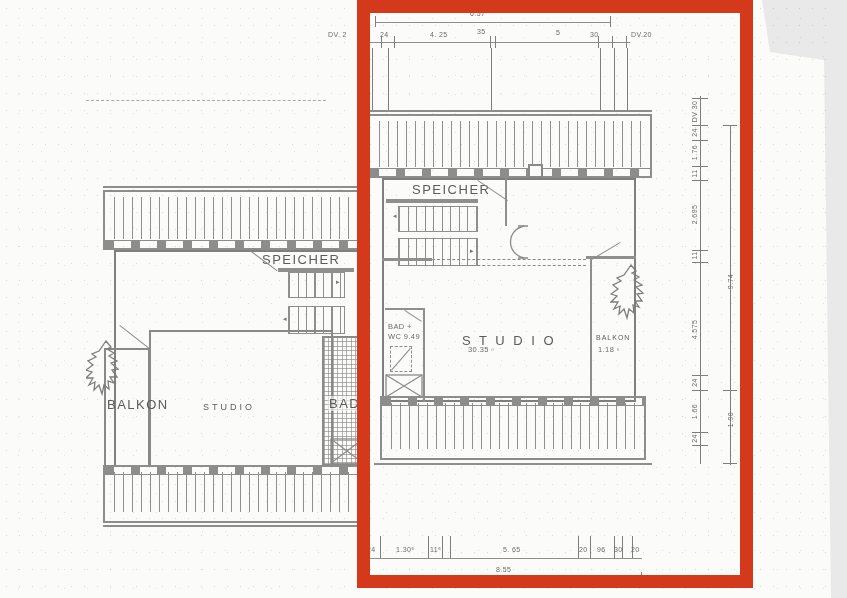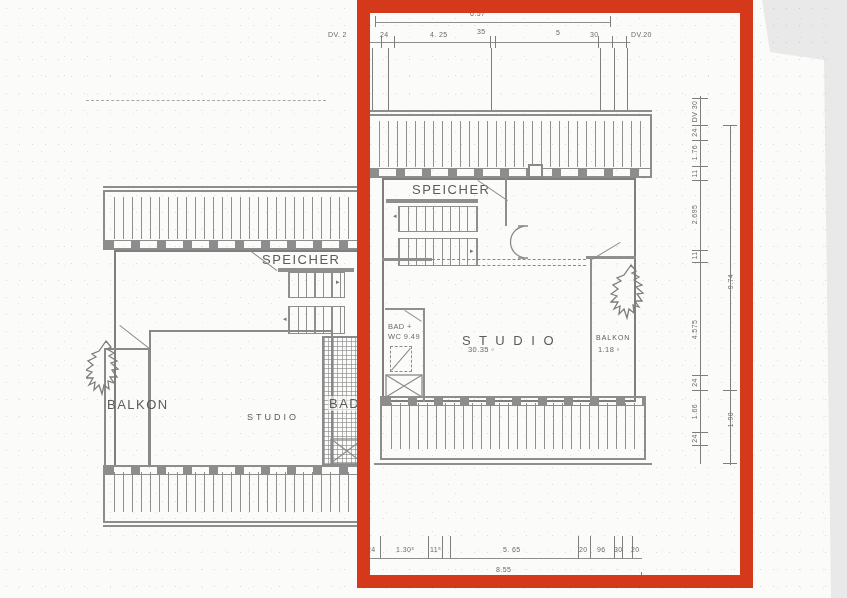--- a/index.html
+++ b/index.html
@@ -58,21 +58,21 @@
     <div class="abs room-label small" style="left:262px;top:252px;">SPEICHER</div>
     <div class="abs line" style="left:278px;top:268px;width:76px;height:3.5px;"></div>
     <div class="abs diag" style="left:250px;top:250px;width:34px;transform:rotate(36.5deg);"></div>
 
     <div class="abs stairs" style="left:288px;top:272px;width:57px;height:26px;"></div>
     <div class="abs stairs" style="left:288px;top:306px;width:57px;height:28px;"></div>
     <div class="abs arrow" style="left:336px;top:278px;">▸</div>
     <div class="abs arrow" style="left:283px;top:315px;">◂</div>
 
     <div class="abs wall2" style="left:149px;top:330px;width:184px;height:137px;"></div>
-    <div class="abs room-label" style="left:203px;top:412px;margin-left:44px;">STUDIO</div>
+    <div class="abs room-label" style="left:203px;top:402px;">STUDIO</div>
 
     <div class="abs wall2" style="left:104px;top:348px;width:46px;height:119px;"></div>
     <div class="abs room-label small" style="left:107px;top:397px;">BALKON</div>
     <div class="abs diag" style="left:120px;top:325px;width:37px;transform:rotate(38deg);"></div>
 
     <svg class="abs" style="left:86px;top:338px;" width="40" height="58" viewBox="0 0 40 58">
       <path d="M20 3 l5 6 -4 2 7 4 -5 3 8 5 -6 2 7 6 -6 1 5 7 -7 0 4 6 -6 -2 1 8 -5 -4 -2 9 -3 -9 -5 5 1 -8 -6 3 4 -7 -7 0 6 -6 -6 -2 7 -5 -5 -4 8 -4 -4 -3 7 -3 z" fill="none" stroke="#7d7d7d" stroke-width="1.3"></path>
     </svg>
 
     <div class="abs hatch" style="left:322px;top:336px;width:46px;height:130px;"></div>

